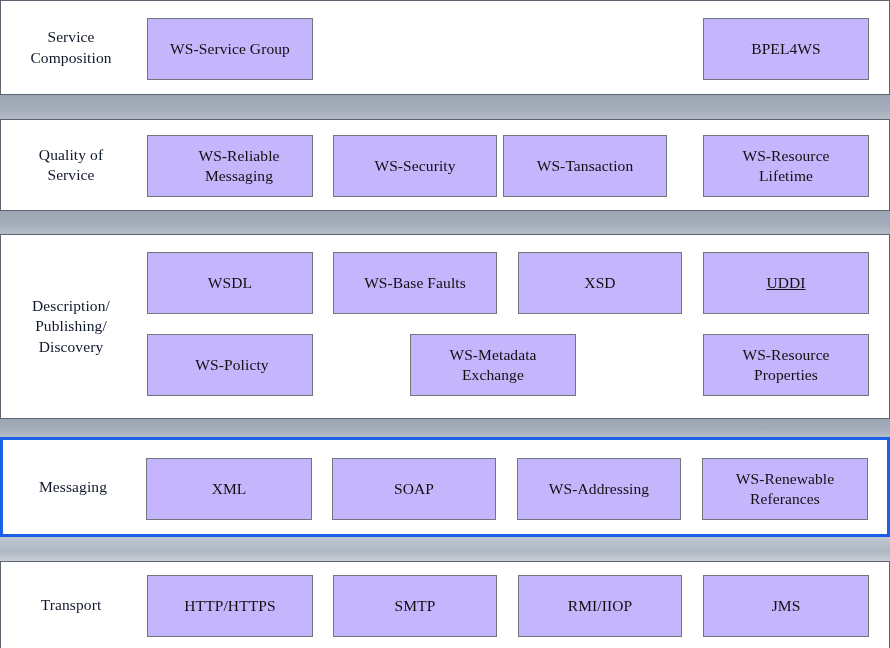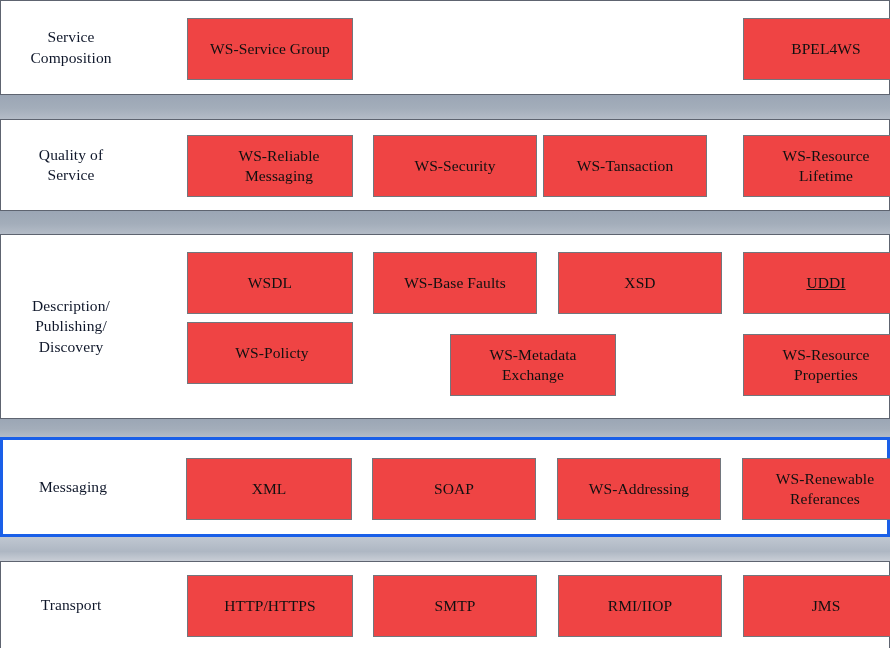--- a/index.html
+++ b/index.html
@@ -62,33 +62,32 @@
   
   .boxes {
     position: absolute;
     left: 140px;
     right: 8px;
     top: 0;
     bottom: 0;
   }
   .box {
     position: absolute;
-    background: #ef4444;
+    background: #c4b5fd;
     border: 1.5px solid #72767d;
     box-sizing: border-box;
     display: flex;
     align-items: center;
     justify-content: center;
     text-align: center;
     font-size: 15.5px;
     line-height: 1.3;
     color: #101010;
     letter-spacing: .1px;
     padding: 2px 4px;
-    margin-left: 40px;
   }
 </style>
 </head>
 <body>
 
 <div id="stack">
 
   <div class="layer" style="height:95px;">
     <div class="layer-label">
       <div>Service</div>
@@ -128,21 +127,21 @@
       <div>Description/</div>
       <div>Publishing/</div>
       <div>Discovery</div>
     </div>
     <div class="boxes">
       <div class="box" style="left:6px; top:17px; width:166px; height:62px;">WSDL</div>
       <div class="box" style="left:192px; top:17px; width:164px; height:62px;">WS-Base Faults</div>
       <div class="box" style="left:377px; top:17px; width:164px; height:62px;">XSD</div>
       <div class="box" style="left:562px; top:17px; width:166px; height:62px;text-decoration:underline;">UDDI</div>
 
-      <div class="box" style="left:6px; top:87px; width:166px; height:62px;padding-left:8px;">WS-Policty</div>
+      <div class="box" style="left:6px; top:99px; width:166px; height:62px;padding-left:8px;">WS-Policty</div>
       <div class="box" style="left:269px; top:99px; width:166px; height:62px; flex-direction:column;">
         <div>WS-Metadata</div>
         <div>Exchange</div>
       </div>
       <div class="box" style="left:562px; top:99px; width:166px; height:62px; flex-direction:column;">
         <div>WS-Resource</div>
         <div>Properties</div>
       </div>
     </div>
   </div>

